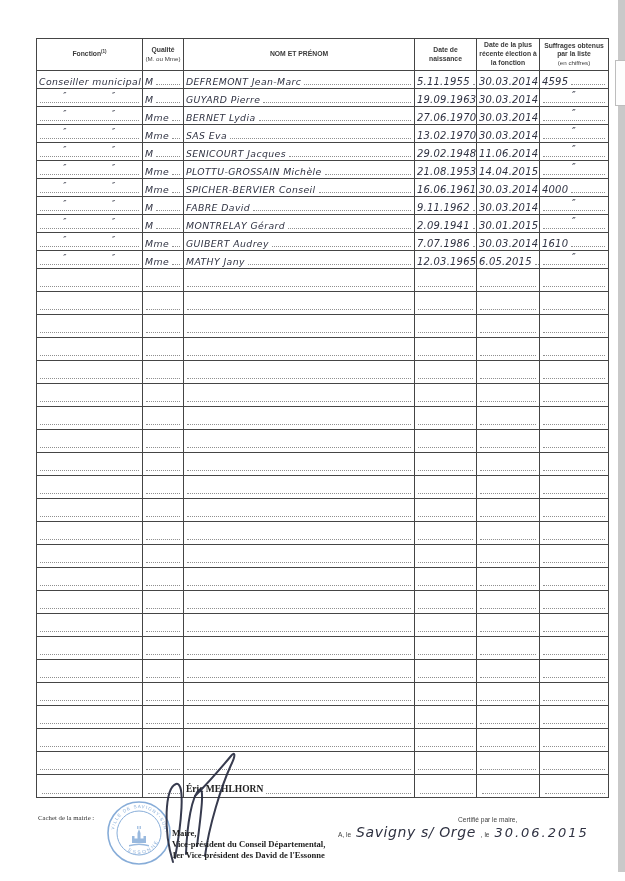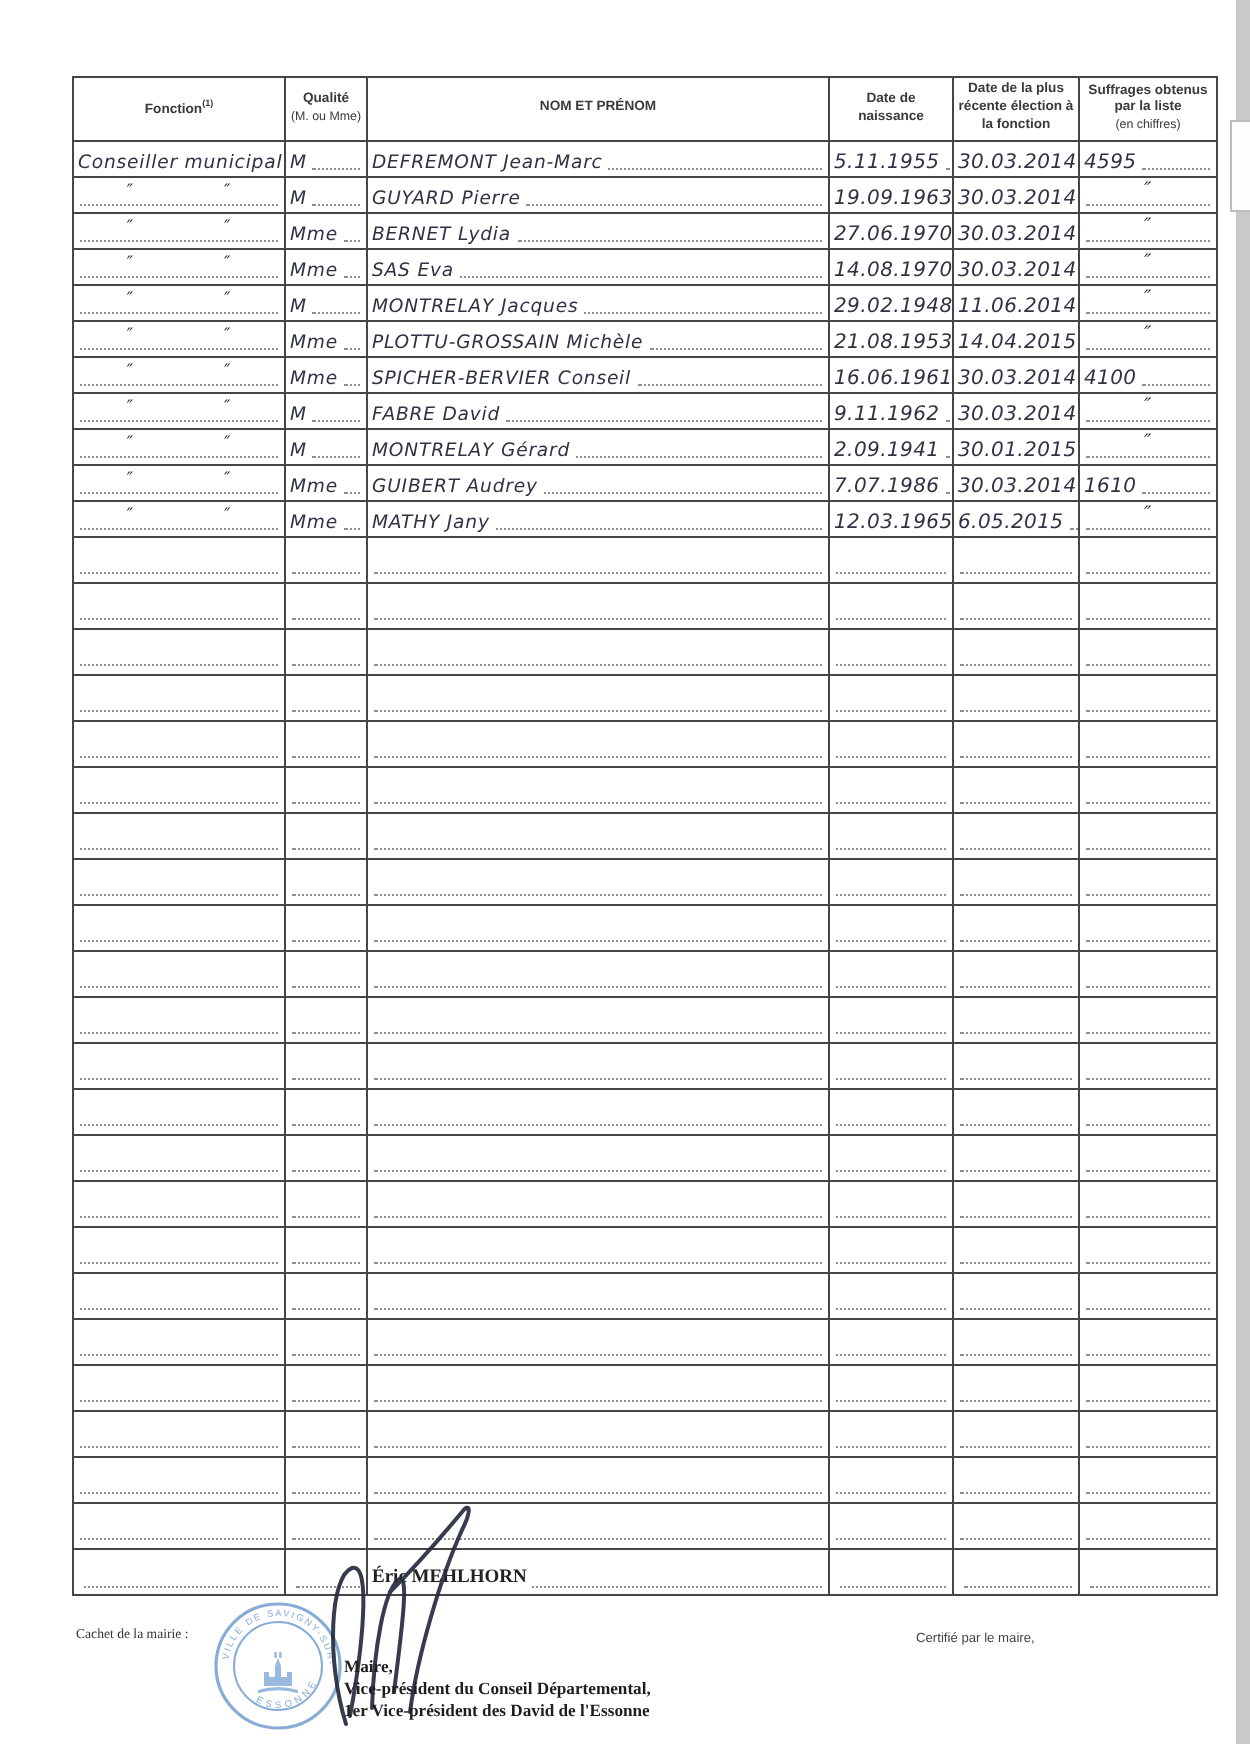--- a/index.html
+++ b/index.html
@@ -230,21 +230,21 @@
             </div>
           </td>
           <td class="c-nom">
             <div class="cw">
               <span class="hw">SAS Eva</span>
               <span class="leader"></span>
             </div>
           </td>
           <td class="c-date">
             <div class="cw">
-              <span class="hw">14.08.1970</span>
+              <span class="hw">13.02.1970</span>
               <span class="leader"></span>
             </div>
           </td>
           <td class="c-date">
             <div class="cw">
               <span class="hw">30.03.2014</span>
               <span class="leader"></span>
             </div>
           </td>
           <td class="c-suff">
@@ -262,21 +262,21 @@
             </div>
           </td>
           <td class="c-qualite">
             <div class="cw">
               <span class="hw">M</span>
               <span class="leader"></span>
             </div>
           </td>
           <td class="c-nom">
             <div class="cw">
-              <span class="hw">MONTRELAY Jacques</span>
+              <span class="hw">SENICOURT Jacques</span>
               <span class="leader"></span>
             </div>
           </td>
           <td class="c-date">
             <div class="cw">
               <span class="hw">29.02.1948</span>
               <span class="leader"></span>
             </div>
           </td>
           <td class="c-date">
@@ -356,21 +356,21 @@
             </div>
           </td>
           <td class="c-date">
             <div class="cw">
               <span class="hw">30.03.2014</span>
               <span class="leader"></span>
             </div>
           </td>
           <td class="c-suff">
             <div class="cw">
-              <span class="hw">4100</span>
+              <span class="hw">4000</span>
               <span class="leader"></span>
             </div>
           </td>
         </tr>
         <tr class="filled">
           <td class="c-fonction">
             <div class="cw cw-d">
               <span class="hw ditto">″ ″</span>
               <span class="leader"></span>
             </div>
@@ -1292,17 +1292,23 @@
   </svg>
 
   <div class="titles">
     <div>Maire,</div>
     <div>Vice-président du Conseil Départemental,</div>
     <div>1er Vice-président des David de l'Essonne</div>
   </div>
 
   <div class="cert">
     <div class="cert-label">Certifié par le maire,</div>
+    <div class="cert-line">
+      <span class="tiny">A, le </span>
+      <span class="hw-big">Savigny s/ Orge</span>
+      <span class="tiny"> , le </span>
+      <span class="hw-big hw-date">30.06.2015</span>
+    </div>
   </div>
 
   <div class="scan-strip"></div>
   <div class="scan-tab"></div>
 </div>
 
 </body></html>

